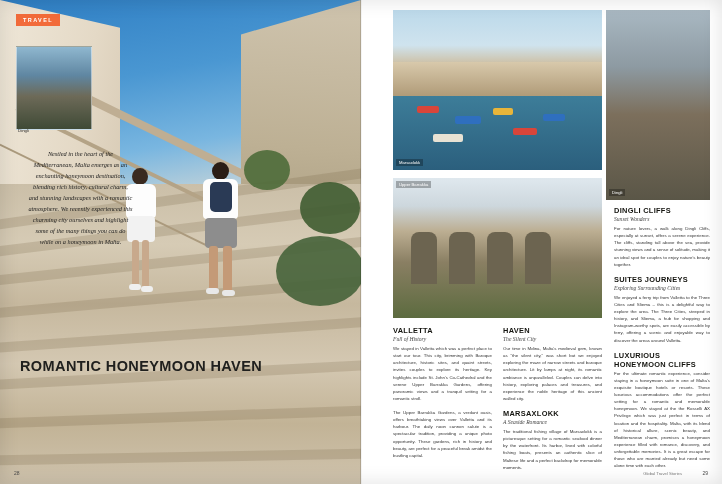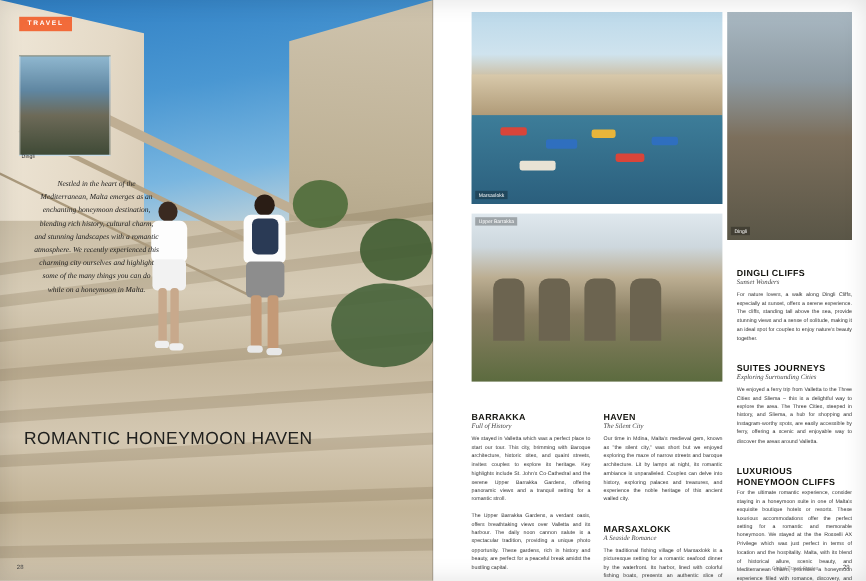--- a/index.html
+++ b/index.html
@@ -33,21 +33,21 @@
   .p-backpack{position:absolute;background:#2a3a55;border-radius:5px;}
 
   .travel-tag{position:absolute;left:16px;top:14px;background:#f26b3a;color:#fff;font-size:5.5px;
     letter-spacing:1.4px;padding:3px 7px;font-weight:bold;}
   .inset-photo{position:absolute;left:16px;top:46px;width:74px;height:82px;
     background:linear-gradient(180deg,#8fb7cf 0%,#5f86a1 35%,#6d6a58 60%,#3f4a36 100%);
     border:1px solid rgba(255,255,255,.5);}
   .inset-caption{position:absolute;left:18px;top:128px;font-size:4.4px;color:#2b2b2b;}
   .intro-text{position:absolute;left:28px;top:148px;width:105px;color:#1c1c1c;
     font-family:"Liberation Serif",serif;font-style:italic;font-size:6.3px;line-height:1.75;text-align:center;}
-  .headline-small{position:absolute;left:20px;top:358px;font-size:14.5px;font-weight:normal;letter-spacing:.4px;color:#20201e;}
+  .headline-small{position:absolute;left:20px;top:358px;font-size:14.5px;font-weight:bold;letter-spacing:.4px;color:#20201e;}
   .headline-big{position:absolute;left:14px;top:372px;font-size:78px;font-weight:bold;letter-spacing:-1px;color:#1b1b19;line-height:1;}
   .folio-left{position:absolute;left:14px;bottom:8px;font-size:5px;color:#4a4a4a;}
 
   
   .right-page{position:absolute;left:361px;top:0;width:361px;height:484px;background:#ffffff;}
   .rp-inner{position:absolute;left:12px;top:10px;width:337px;height:464px;}
 
   .img-harbour{position:absolute;left:20px;top:0px;width:209px;height:160px;
     background:
       linear-gradient(180deg,#bcd9ea 0%,#cfe3ee 22%,#cdbfa3 34%,#b9a98c 48%,#3f6f86 58%,#2f6a86 100%);
@@ -58,21 +58,21 @@
   .img-caption{position:absolute;font-size:4.2px;color:#fff;background:rgba(0,0,0,.28);padding:1px 3px;}
 
   .img-cliff{position:absolute;right:0;top:0;width:104px;height:190px;
     background:linear-gradient(180deg,#a9b8c2 0%,#8d9aa2 30%,#7c6f5c 55%,#5a5647 100%);}
 
   .img-barrakka{position:absolute;left:20px;top:168px;width:209px;height:140px;
     background:linear-gradient(180deg,#dfe8ee 0%,#cdd7dd 20%,#bcae92 38%,#8a7f63 60%,#5c6b3f 100%);overflow:hidden;}
   .arch{position:absolute;bottom:34px;background:#6c6450;border-radius:8px 8px 0 0;}
 
   .col{position:absolute;font-family:"Liberation Sans",sans-serif;color:#222;}
-  .sec-h{font-size:7.4px;font-weight:bold;letter-spacing:.3px;margin:17px 0 1px 0;color:#14140f;}
+  .sec-h{font-size:7.4px;font-weight:bold;letter-spacing:.3px;margin:0 0 1px 0;color:#14140f;}
   .sec-sub{font-family:"Liberation Serif",serif;font-style:italic;font-size:5.6px;color:#444;margin:0 0 3px 0;}
   .body{font-size:4.4px;line-height:1.62;text-align:justify;color:#333;margin:0 0 7px 0;}
   .folio-right{position:absolute;right:14px;bottom:8px;font-size:5px;color:#4a4a4a;}
   .mag-name{position:absolute;right:40px;bottom:8px;font-size:4.2px;color:#7a7a7a;}
   .gutter{position:absolute;left:360px;top:0;width:2px;height:484px;background:linear-gradient(90deg,rgba(0,0,0,.18),rgba(0,0,0,0));}
   .page-edge{position:absolute;left:0;top:0;width:722px;height:484px;box-shadow:inset 0 0 20px rgba(0,0,0,.12);pointer-events:none;}
 </style>
 </head>
 <body>
 
@@ -151,21 +151,21 @@
 
       <div class="img-barrakka">
         <div class="arch" style="left:18px;width:26px;height:52px;"></div>
         <div class="arch" style="left:56px;width:26px;height:52px;"></div>
         <div class="arch" style="left:94px;width:26px;height:52px;"></div>
         <div class="arch" style="left:132px;width:26px;height:52px;"></div>
         <div class="img-caption" style="left:3px;top:3px;">Upper Barrakka</div>
       </div>
 
       <div class="col" style="left:20px;top:316px;width:99px;">
-        <div class="sec-h">BARRAKKA</div>
+        <div class="sec-h">VALLETTA</div>
         <div class="sec-sub">Full of History</div>
         <div class="body">We stayed in Valletta which was a perfect place to start our tour. This city, brimming with Baroque architecture, historic sites, and quaint streets, invites couples to explore its heritage. Key highlights include St. John's Co-Cathedral and the serene Upper Barrakka Gardens, offering panoramic views and a tranquil setting for a romantic stroll.</div>
         <div class="body">The Upper Barrakka Gardens, a verdant oasis, offers breathtaking views over Valletta and its harbour. The daily noon cannon salute is a spectacular tradition, providing a unique photo opportunity. These gardens, rich in history and beauty, are perfect for a peaceful break amidst the bustling capital.</div>
       </div>
 
       <div class="col" style="left:130px;top:316px;width:99px;">
         <div class="sec-h">HAVEN</div>
         <div class="sec-sub">The Silent City</div>
         <div class="body">Our time in Mdina, Malta's medieval gem, known as "the silent city," was short but we enjoyed exploring the maze of narrow streets and baroque architecture. Lit by lamps at night, its romantic ambiance is unparalleled. Couples can delve into history, exploring palaces and treasures, and experience the noble heritage of this ancient walled city.</div>
         <div class="sec-h">MARSAXLOKK</div>

